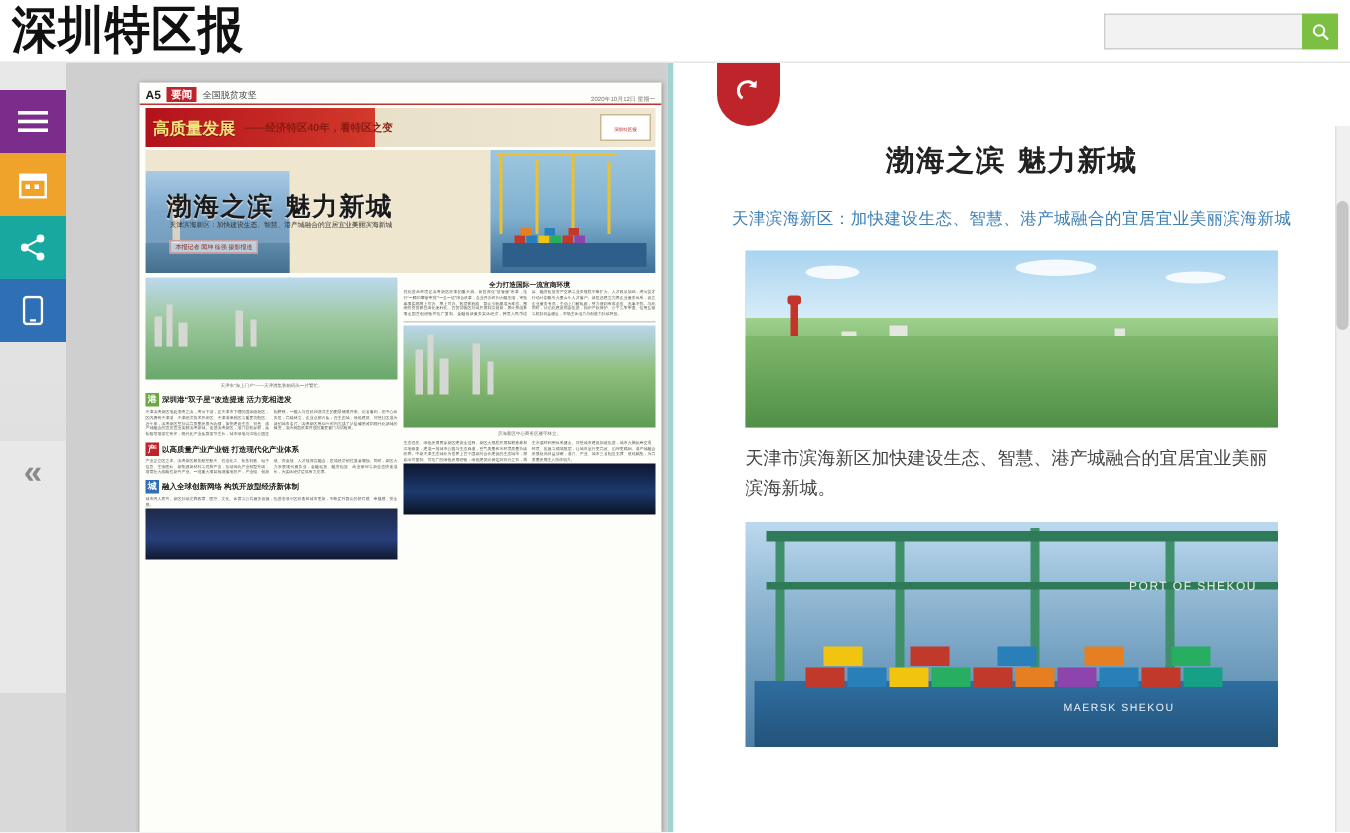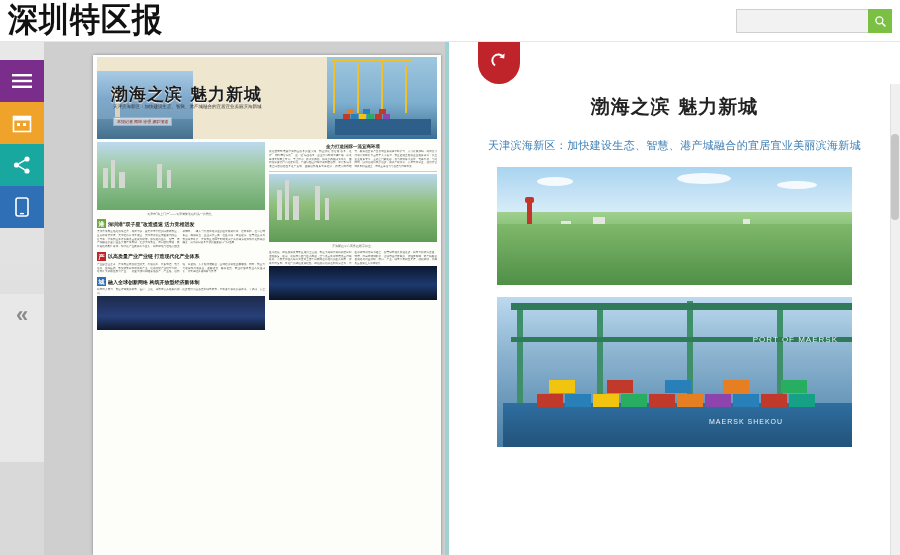--- a/index.html
+++ b/index.html
@@ -392,21 +392,32 @@
     </div>
     <div class="collapse-btn">
       <span>«</span>
     </div>
     <div class="toolbar-filler"></div>
   </div>
 
   <div class="page-pane">
     <div class="page-sheet">
 
-
+      <div class="np-top">
+        <span class="np-folio">A5</span>
+        <span class="np-section">要闻</span>
+        <span class="np-section-sub">全国脱贫攻坚</span>
+        <span class="np-date">2020年10月12日 星期一</span>
+      </div>
+
+      <div class="np-banner">
+        <span class="np-banner-title">高质量发展</span>
+        <span class="np-banner-sub">——经济特区40年，看特区之变</span>
+        <span class="np-banner-logo">深圳特区报</span>
+      </div>
 
       <div class="np-head-block">
         <div class="np-head-photo-left">
           <div class="tower"></div>
             <div class="water"></div>
         </div>
         <div class="np-head-photo-right">
           <div class="crane" style="left:6px;top:2px;width:2px;height:54px;"></div>
           <div class="crane" style="left:30px;top:6px;width:2px;height:50px;"></div>
           <div class="crane" style="left:54px;top:2px;width:2px;height:54px;"></div>
@@ -510,20 +521,21 @@
       <div class="twr"></div>
       <div class="b" style="left:64px;width:10px;height:26px;"></div>
       <div class="b" style="left:78px;width:7px;height:18px;"></div>
       <div class="b" style="left:96px;width:12px;height:30px;"></div>
       <div class="b" style="left:230px;width:9px;height:20px;"></div>
       <div class="b" style="left:246px;width:7px;height:28px;"></div>
       <div class="b" style="left:300px;width:11px;height:16px;"></div>
       <div class="green"></div>
     </div>
 
+    <div class="art-cap">天津市滨海新区加快建设生态、智慧、港产城融合的宜居宜业美丽滨海新城。</div>
 
     <div class="art-fig2">
       <div class="crane" style="left:20px;top:6px;width:6px;height:110px;"></div>
       <div class="crane" style="left:100px;top:10px;width:6px;height:106px;"></div>
       <div class="crane" style="left:190px;top:4px;width:6px;height:112px;"></div>
       <div class="crane" style="left:280px;top:12px;width:6px;height:104px;"></div>
 
       <div class="cranetop" style="left:14px;top:6px;width:360px;height:7px;"></div>
       <div class="cranetop" style="left:14px;top:40px;width:360px;height:5px;"></div>
       <div class="hull"></div>
@@ -535,21 +547,21 @@
       <div class="cont" style="left:180px;bottom:40px;width:26px;height:13px;background:#e67e22;"></div>
       <div class="cont" style="left:208px;bottom:40px;width:26px;height:13px;background:#8e44ad;"></div>
       <div class="cont" style="left:236px;bottom:40px;width:26px;height:13px;background:#2980b9;"></div>
       <div class="cont" style="left:264px;bottom:40px;width:26px;height:13px;background:#c0392b;"></div>
       <div class="cont" style="left:292px;bottom:40px;width:26px;height:13px;background:#16a085;"></div>
       <div class="cont" style="left:52px;bottom:54px;width:26px;height:13px;background:#f1c40f;"></div>
       <div class="cont" style="left:110px;bottom:54px;width:26px;height:13px;background:#c0392b;"></div>
       <div class="cont" style="left:168px;bottom:54px;width:26px;height:13px;background:#2980b9;"></div>
       <div class="cont" style="left:226px;bottom:54px;width:26px;height:13px;background:#e67e22;"></div>
       <div class="cont" style="left:284px;bottom:54px;width:26px;height:13px;background:#27ae60;"></div>
-      <div class="portname">PORT OF MAERSK</div>
+      <div class="portname">PORT OF SHEKOU</div>
       <div class="shipname">MAERSK SHEKOU</div>
     </div>
 
     <div class="scroll-track">
       <div class="scroll-thumb"></div>
     </div>
   </div>
 
 </div>
 

